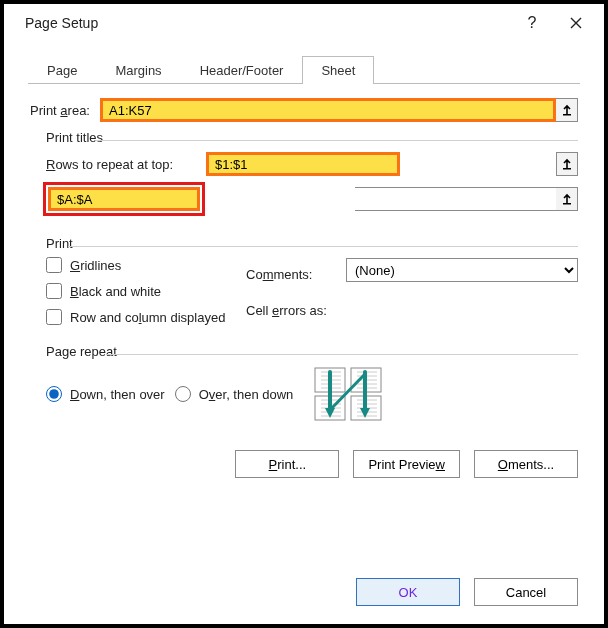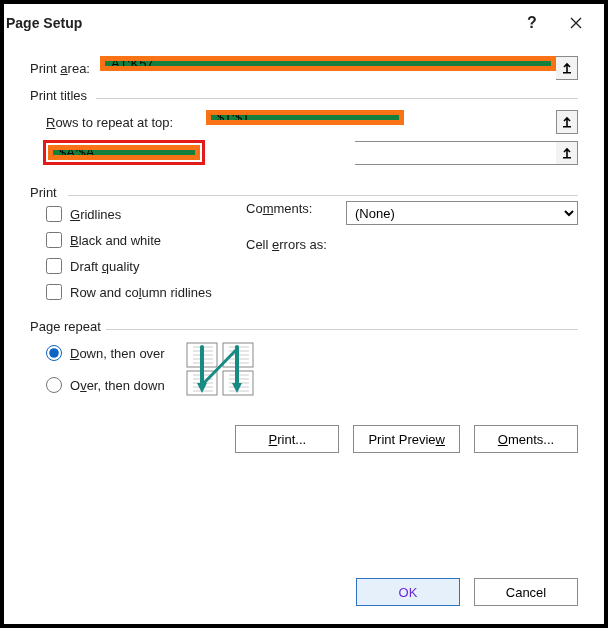--- a/index.html
+++ b/index.html
@@ -1,75 +1,75 @@
 <!DOCTYPE html>
 <html><head>
 <meta charset="utf-8">
 <style>
   * { box-sizing: border-box; font-family: "Segoe UI", Arial, sans-serif; }
   body { margin: 0; padding: 0; background: #fff; }
   .outer { width: 608px; height: 628px; border: 4px solid #000; position: relative; background: #fff; }
   .dialog { width: 100%; height: 100%; display: flex; flex-direction: column; }
 
   
-  .titlebar { height: 38px; display: flex; align-items: center; padding: 0 6px 0 2px; font-weight: bold; }
+  .titlebar { height: 38px; display: flex; align-items: center; padding: 0 6px 0 21px; }
   .titlebar .title { font-size: 14px; color: #222; flex: 1; }
   .titlebar .tbtn { width: 44px; height: 30px; display: flex; align-items: center; justify-content: center; color: #222; font-size: 15px; cursor: pointer; }
   .titlebar .help { font-size: 16px; }
 
   
   .tab-row { display: flex; align-items: flex-end; padding-left: 24px; margin-top: 14px; height: 28px; position: relative; }
   .tab-row::after { content: ""; position: absolute; left: 24px; right: 24px; bottom: 0; height: 1px; background: #bcbcbc; }
   .tab { padding: 6px 18px 6px 18px; font-size: 13px; color: #333; border: 1px solid transparent; border-bottom: none; cursor: pointer; position: relative; }
   .tab.active { border-color: #bcbcbc; background: #fff; z-index: 2; }
   .tab.active::after { content:""; position:absolute; left:0; right:0; bottom:-1px; height:2px; background:#fff; }
 
   .body { padding: 14px 26px 0 26px; font-size: 13px; color: #222; }
 
   .row { display: flex; align-items: center; margin-bottom: 8px; justify-content: space-between; }
   .lbl { font-size: 13px; }
   .input-wrap { flex: 1; display: flex; margin-left: 10px; }
   input[type="text"].field {
-    flex: 1; height: 15px; border: 5px solid #f97316; padding: 2px 6px; font-size: 13px;
-    font-family: "Segoe UI", Arial, sans-serif; background: #15803d;
+    flex: 1; height: 24px; border: 3px solid #f97316; padding: 2px 6px; font-size: 13px;
+    font-family: "Segoe UI", Arial, sans-serif; background: #fde047;
   }
   .ref-btn {
     width: 22px; height: 24px; border: 1px solid #8a8a8a; border-left: none;
     display: flex; align-items: center; justify-content: center; background: #f3f3f3; cursor: pointer;
   }
   .ref-btn svg { display: block; }
 
   
   .group { margin-top: 10px; position: relative; padding: 14px 0 6px 0; }
-  .group > .glabel { position: absolute; top: -2px; left: 0; background: #fff; padding-right: 6px; font-size: 13px; text-align: right; }
+  .group > .glabel { position: absolute; top: -2px; left: 16px; background: #fff; padding-right: 6px; font-size: 13px; text-align: right; }
   .group > .gline { position: absolute; top: 8px; left: 66px; right: 0; height: 1px; background: #d0d0d0; }
   .group.tight .gline { left: 38px; }
   .group.porder .gline { left: 76px; }
 
   .indent { padding-left: 16px; }
 
   .titles-row { display: flex; align-items: center; margin: 6px 0; }
   .titles-row .tlabel { width: 160px; }
   .titles-row .field { width: 310px; flex: none; }
   .titles-row .ref-wrap { flex:1; display:flex; }
   .titles-row .ref-btn { margin-left: auto; }
 
   .red-highlight { border: 3px solid #e21a1a; padding: 2px; margin-left: -3px; margin-right: 150px; }
 
   .print-grid { display: flex; }
   .print-left { width: 200px; }
   .print-right { flex: 1; }
   .chk-row { display: flex; align-items: center; height: 26px; }
   .chk-row input { width: 16px; height: 16px; margin: 0 8px 0 0; accent-color: #666; }
-  .sel-row { display: flex; align-items: flex-start; height: 30px; margin-bottom: 6px; }
+  .sel-row { display: flex; align-items: flex-end; height: 30px; margin-bottom: 6px; }
   .sel-row .slabel { width: 100px; }
   select.sel { flex: 1; height: 24px; border: 1px solid #8a8a8a; background: #fff; font-size: 13px; padding: 0 4px; }
 
   .order-row { display: flex; align-items: center; gap: 20px; margin-top: 6px; padding-left: 16px; }
-  .radios { display: flex; flex-direction: column; gap: 10px; }
+  .radios { display: flex; flex-direction: row; gap: 10px; }
   .radio-row { display: flex; align-items: center; height: 22px; }
   .radio-row input { width: 16px; height: 16px; margin: 0 8px 0 0; accent-color: #0a64c2; }
 
   .porder-graphic { width: 72px; height: 56px; position: relative; }
 
   .btn-row { display: flex; justify-content: flex-end; gap: 14px; padding: 22px 26px 0 26px; }
   .btn { min-width: 104px; height: 28px; border: 1px solid #8a8a8a; background: #fff; font-size: 13px; display: flex; align-items: center; justify-content: center; cursor: pointer; padding: 0 14px; }
   .btn.primary { background: #e6f0fb; border-color: #2e73c8; color: #6d28d9; min-width: 104px; }
   .footer { margin-top: auto; padding: 16px 26px 18px 26px; display: flex; justify-content: flex-end; gap: 14px; }
   .ul { text-decoration: underline; }
@@ -83,20 +83,26 @@
   <div class="titlebar">
     <div class="title">Page Setup</div>
     <div class="tbtn help">?</div>
     <div class="tbtn">
       <svg width="12" height="12" viewBox="0 0 12 12">
             <path d="M1 1 L11 11 M11 1 L1 11" stroke="#222" stroke-width="1.4"></path>
           </svg>
     </div>
   </div>
 
+  <div class="tab-row">
+    <div class="tab">Page</div>
+    <div class="tab">Margins</div>
+    <div class="tab">Header/Footer</div>
+    <div class="tab active">Sheet</div>
+  </div>
 
   <div class="body">
 
     <div class="row">
       <span class="lbl">
         <span>Print </span><span class="ul">a</span><span>rea:</span>
       </span>
       <div class="input-wrap">
         <input type="text" class="field" value="A1:K57" style="">
         <div class="ref-btn">
@@ -155,25 +161,21 @@
           <label class="chk-row">
             <input type="checkbox" style="">
                 <span><span class="ul">G</span><span>ridlines</span></span>
           </label>
           <label class="chk-row">
             <input type="checkbox" style="">
                 <span><span class="ul">B</span><span>lack and white</span></span>
           </label>
           <label class="chk-row">
             <input type="checkbox" style="">
-                <span><span>Draft </span><span class="ul">q</span><span>uality</span></span>
-          </label>
-          <label class="chk-row">
-            <input type="checkbox" style="">
-                <span><span>Row and co</span><span class="ul">l</span><span>umn ridlines</span></span>
+                <span><span>Row and co</span><span class="ul">l</span><span>umn displayed</span></span>
           </label>
         </div>
         <div class="print-right">
           <div class="sel-row">
             <span class="slabel"><span>Co</span><span class="ul">m</span><span>ments:</span></span>
             <select class="sel"><option>(None)</option></select>
           </div>
           <div class="sel-row">
             <span class="slabel"><span>Cell </span><span class="ul">e</span><span>rrors as:</span></span>
           </div>

